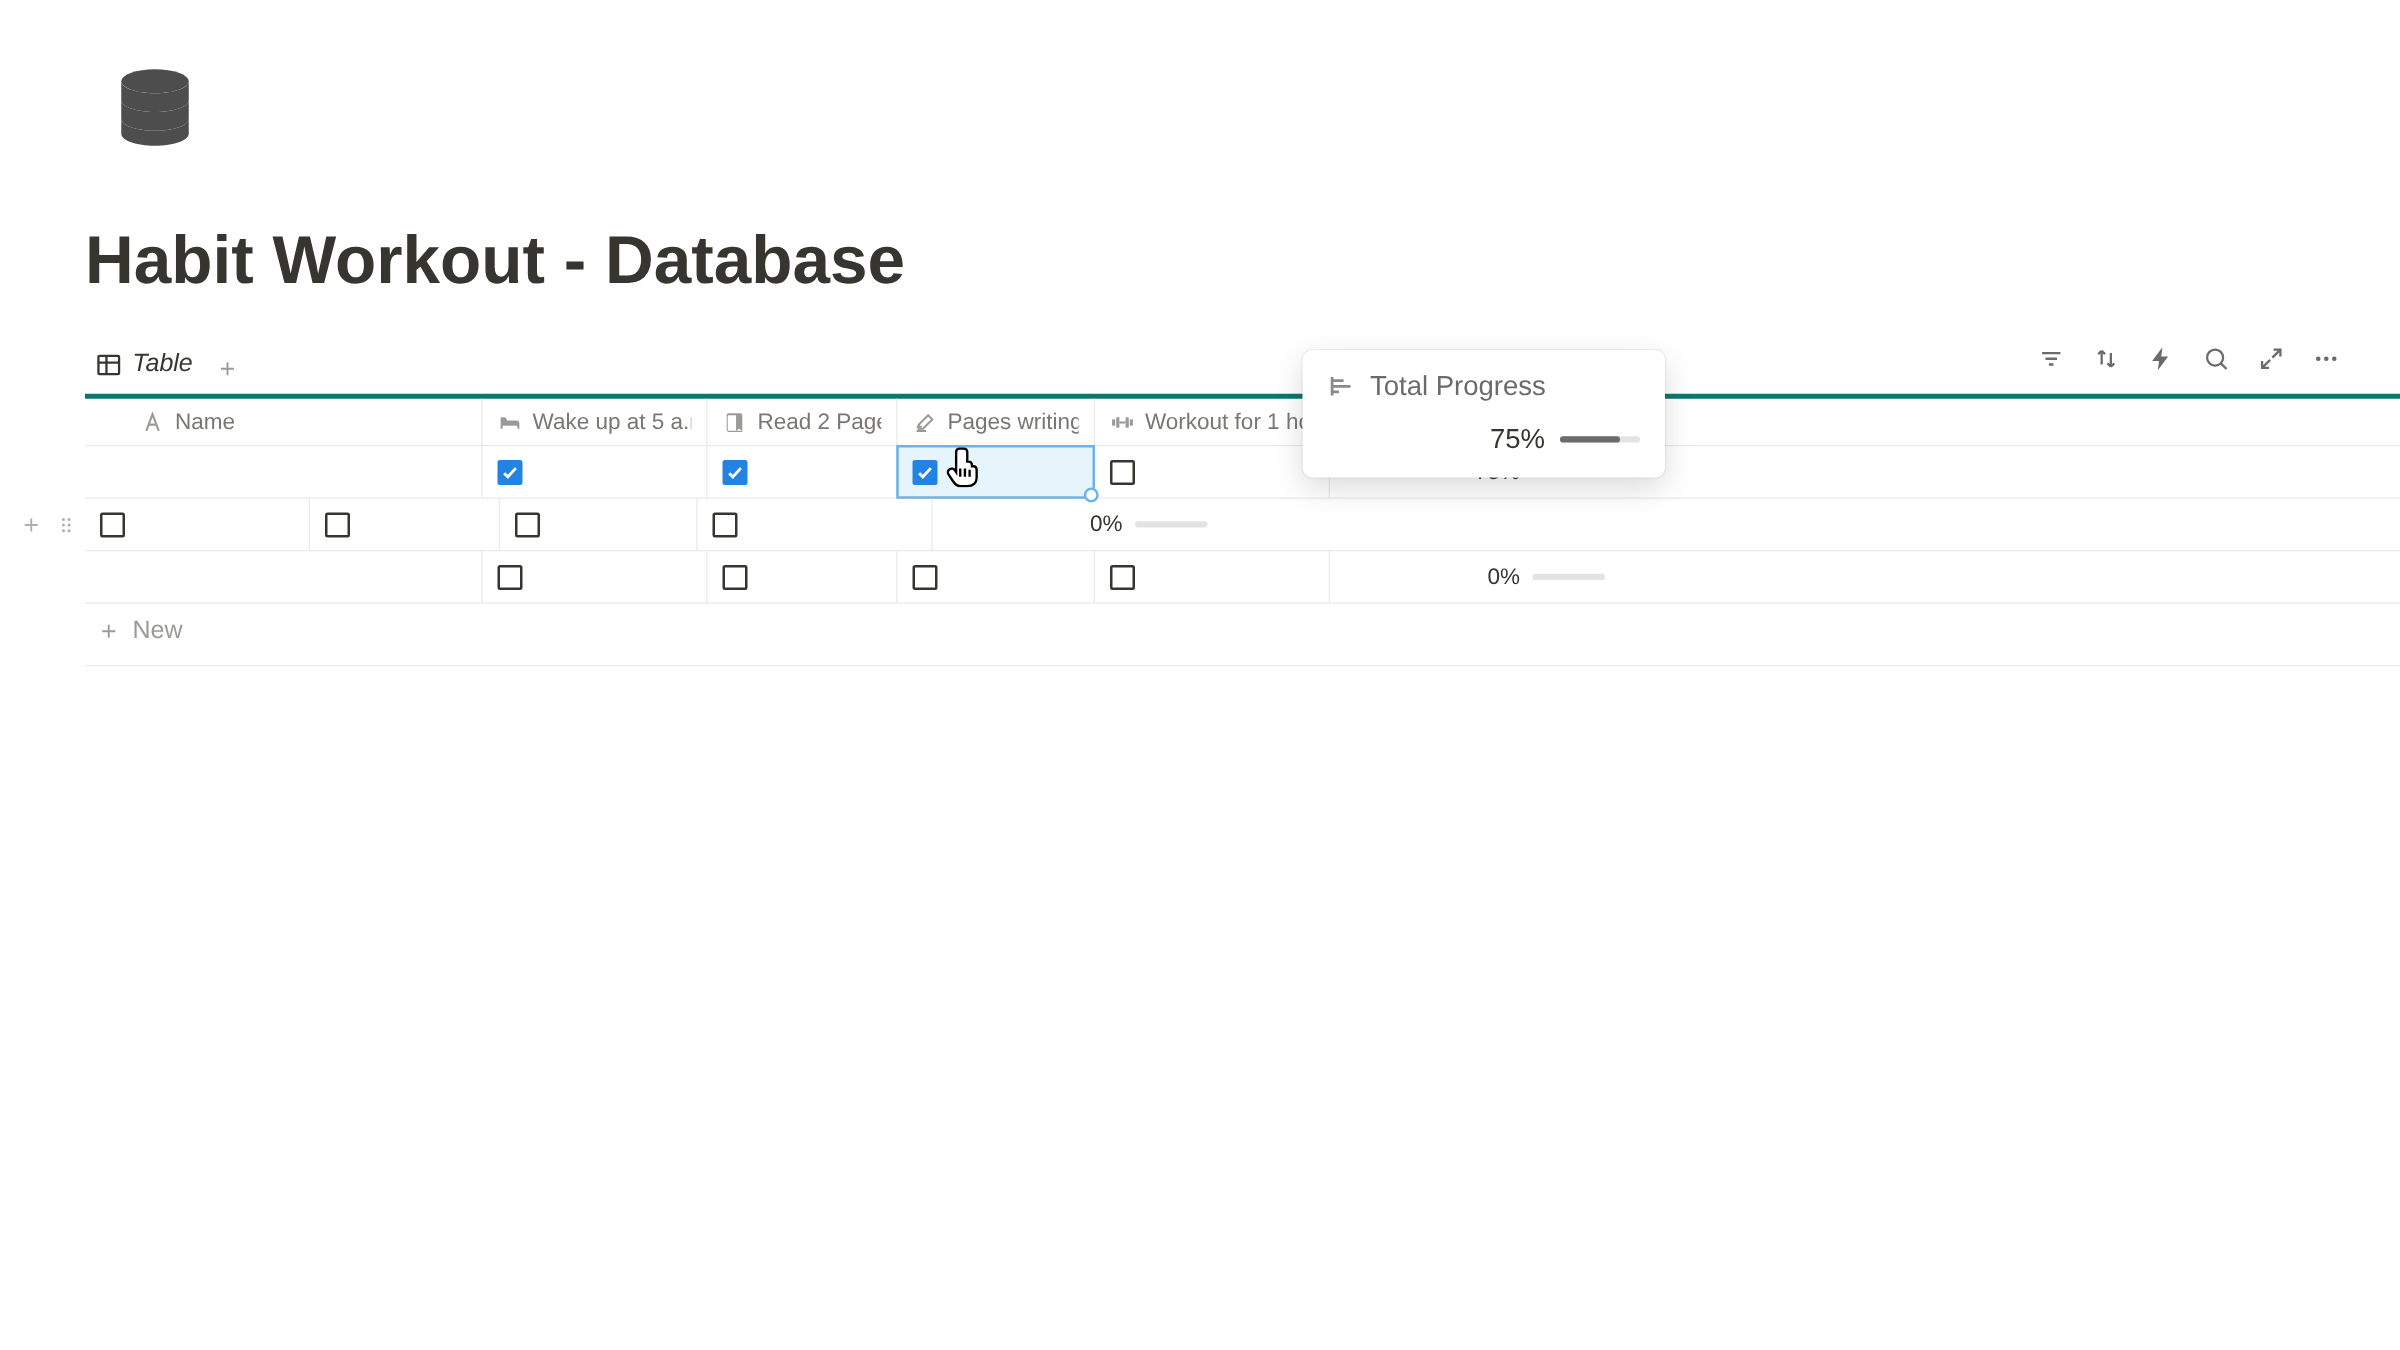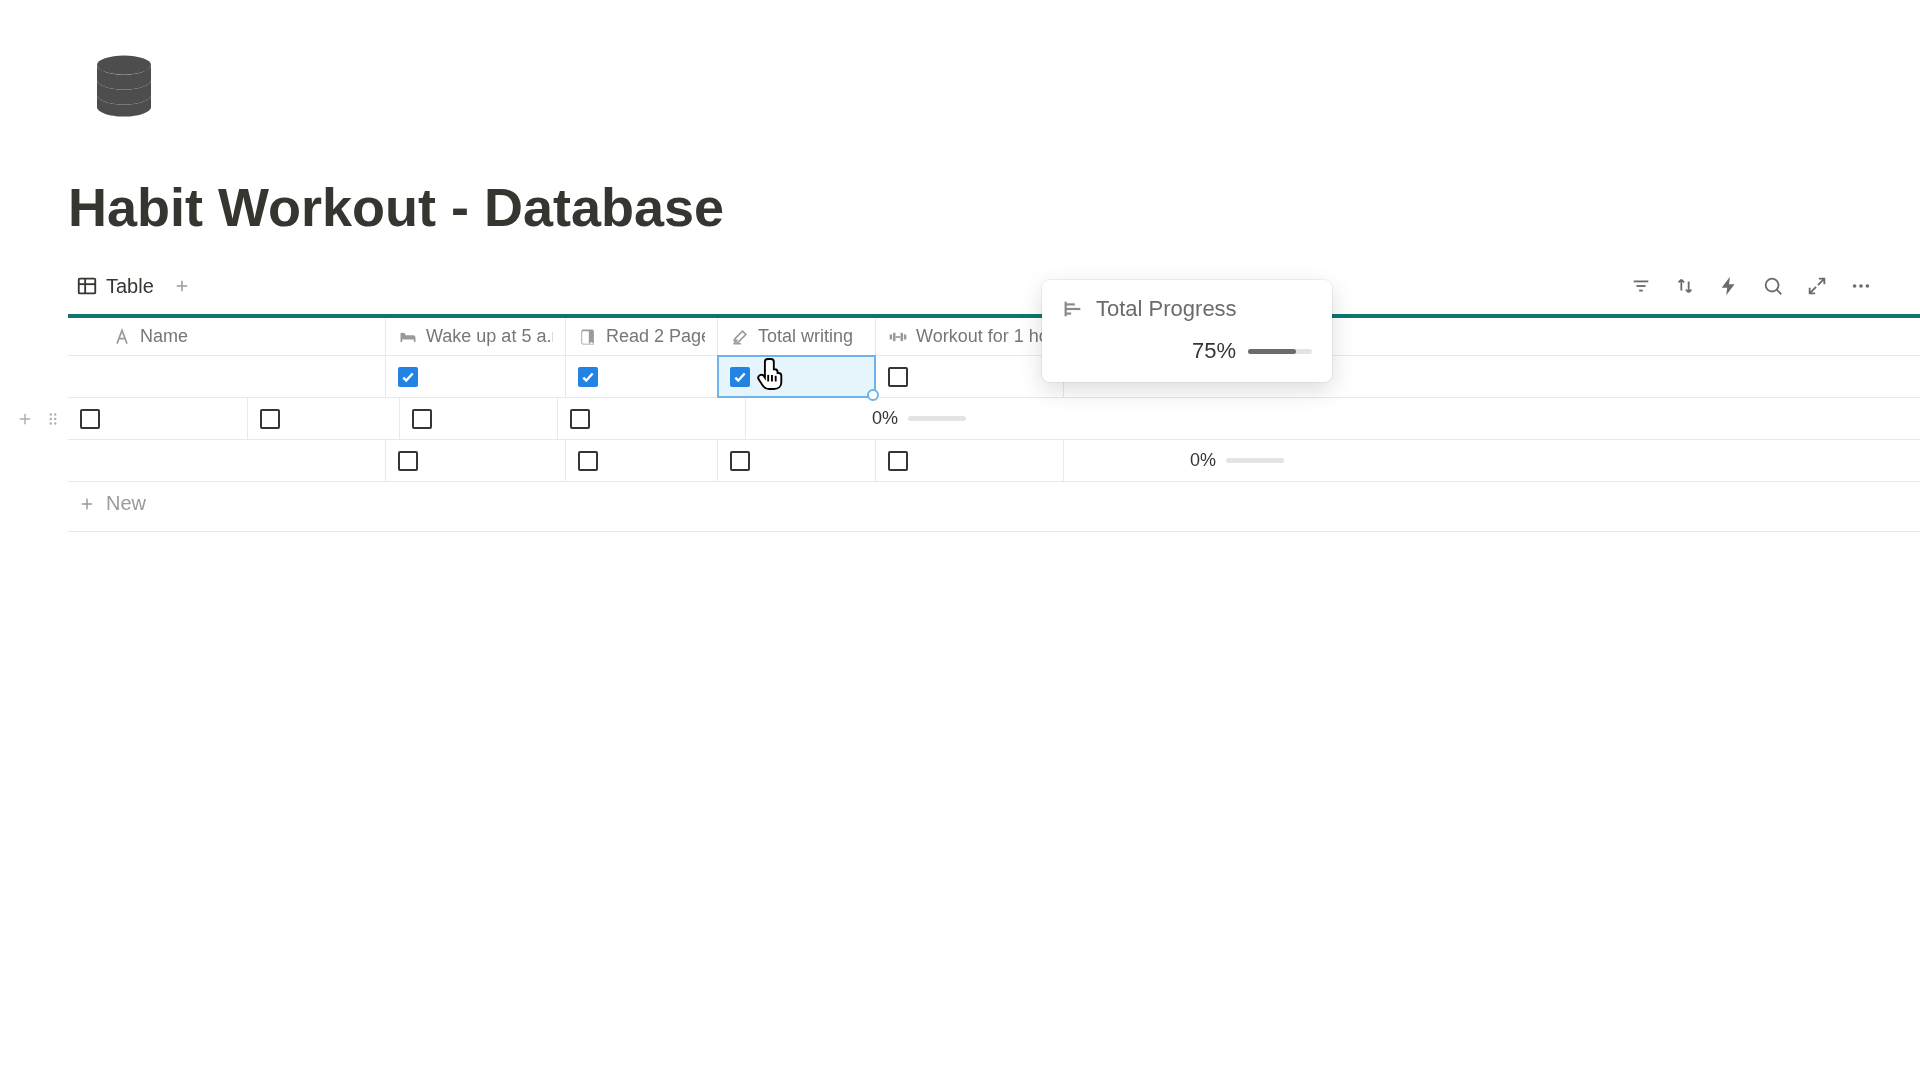--- a/index.html
+++ b/index.html
@@ -21,25 +21,26 @@
   }
   .db-icon svg { width: 72px; height: 72px; }
   .title {
     font-size: 54px;
     font-weight: 700;
     color: #37352f;
     margin-bottom: 28px;
   }
   .tabs-row {
     display: flex;
-    align-items: center;
+    align-items: flex-end;
     gap: 14px;
     padding: 0 8px 0 6px;
     height: 40px;
     position: relative;
+    font-style: italic;
   }
   .tab {
     display: flex;
     align-items: center;
     gap: 8px;
     font-size: 20px;
     color: #37352f;
     cursor: pointer;
     padding: 4px 2px;
   }
@@ -313,21 +314,21 @@
             </svg>
           <span>Read 2 Pages</span>
         </div>
       </div>
       <div class="tcell hcol3">
         <div class="colhead">
           <svg viewBox="0 0 24 24" stroke="#9b9a97" stroke-width="2" fill="none">
               <path d="M4 16h5M4 20h9"></path>
               <path d="M15 5l4 4-9 9H6v-4l9-9z"></path>
             </svg>
-          <span>Total writing</span>
+          <span>Pages writing</span>
         </div>
       </div>
       <div class="tcell hcol4">
         <div class="colhead">
           <svg viewBox="0 0 24 24" fill="#9b9a97">
               <rect x="2" y="9" width="3" height="6"></rect>
               <rect x="19" y="9" width="3" height="6"></rect>
               <rect x="6" y="7" width="3" height="10"></rect>
               <rect x="15" y="7" width="3" height="10"></rect>
               <rect x="9" y="11" width="6" height="2"></rect>

